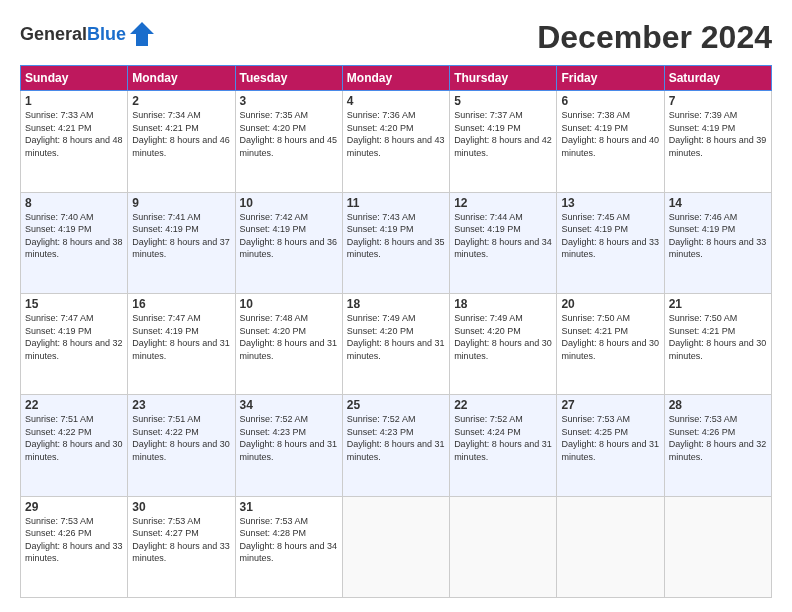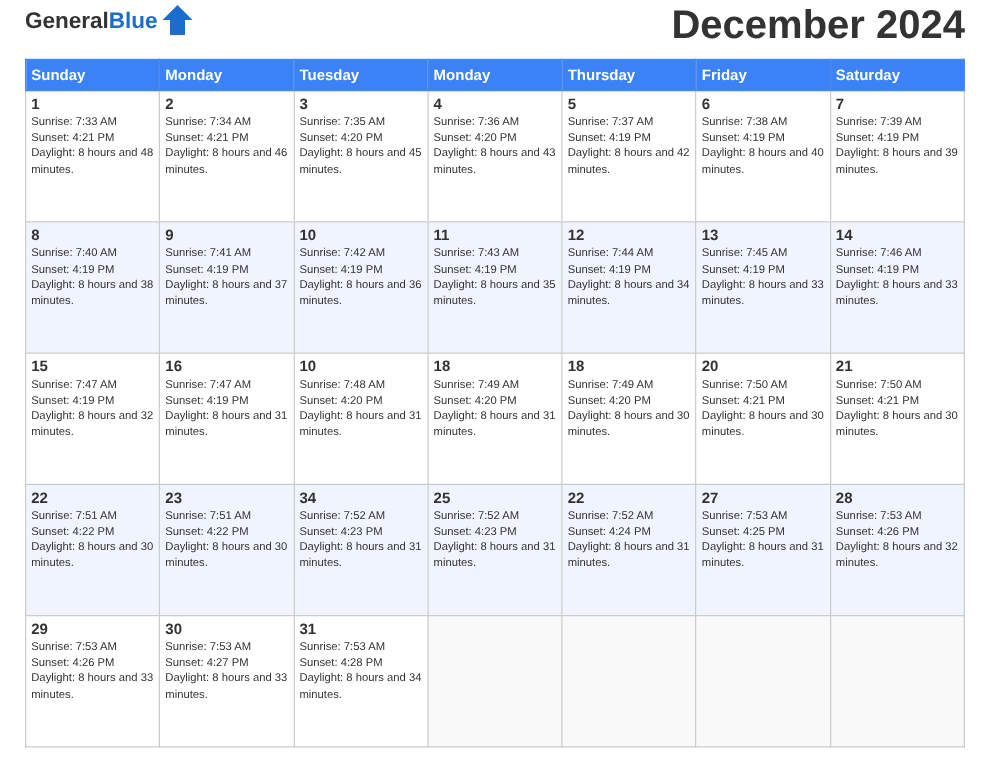--- a/index.html
+++ b/index.html
@@ -6,21 +6,21 @@
     body {
       width: 792px;
       height: 612px;
       font-family: Arial, sans-serif;
       background: #fff;
       overflow: hidden;
     }
     .page {
       width: 792px;
       height: 612px;
-      padding: 2px 20px 14px 20px;
+      padding: 20px 20px 14px 20px;
       display: flex;
       flex-direction: column;
     }
     .header {
       display: flex;
       justify-content: space-between;
       align-items: flex-start;
       margin-bottom: 10px;
     }
     .logo {
@@ -57,21 +57,21 @@
       margin-top: 2px;
     }
     .calendar {
       flex: 1;
       border: 1px solid #ccc;
       border-collapse: collapse;
       width: 100%;
       table-layout: fixed;
     }
     .calendar th {
-      background: #3b82f6;
+      background: #be185d;
       color: #fff;
       font-size: 12px;
       font-weight: bold;
       padding: 5px 4px;
       text-align: left;
       border: 1px solid #4a8ae8;
     }
     .calendar td {
       border: 1px solid #ccc;
       vertical-align: top;

